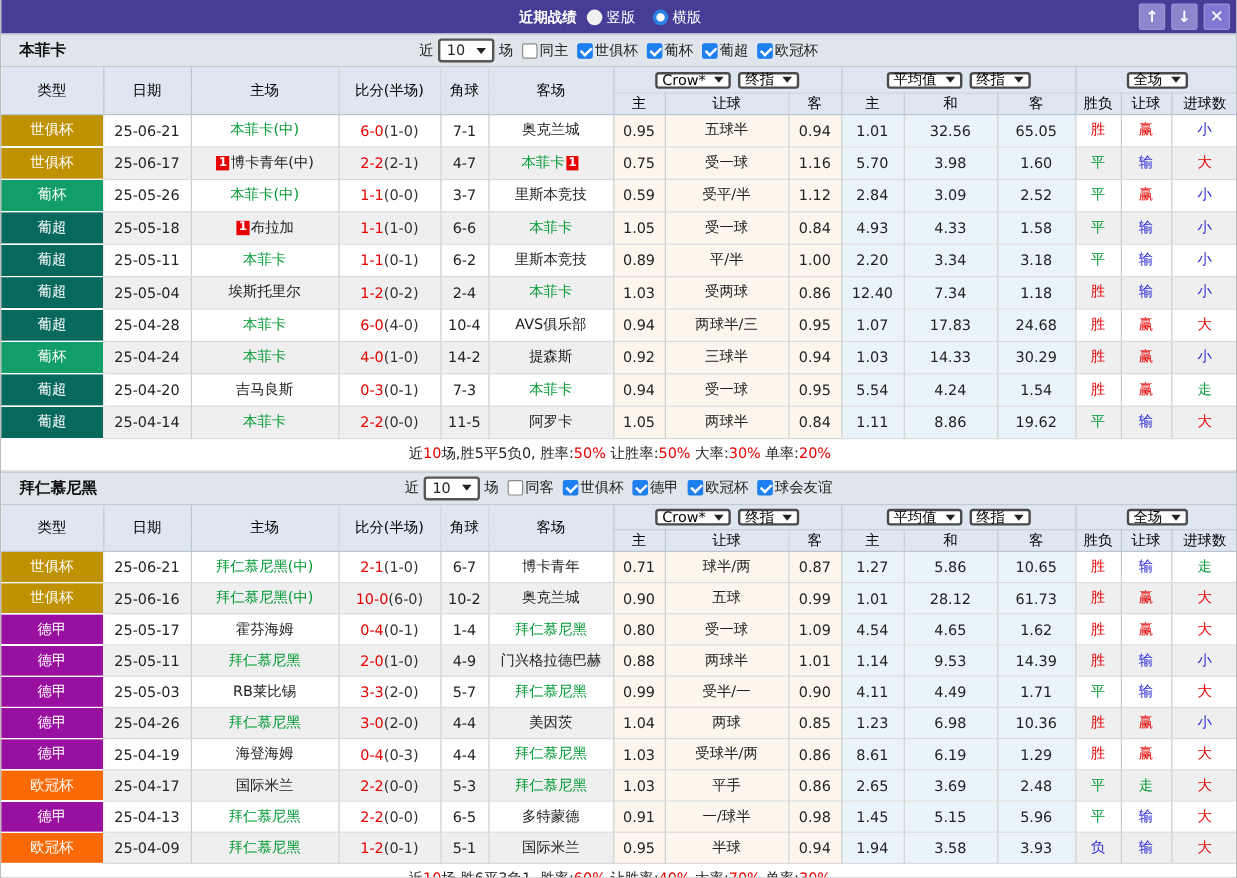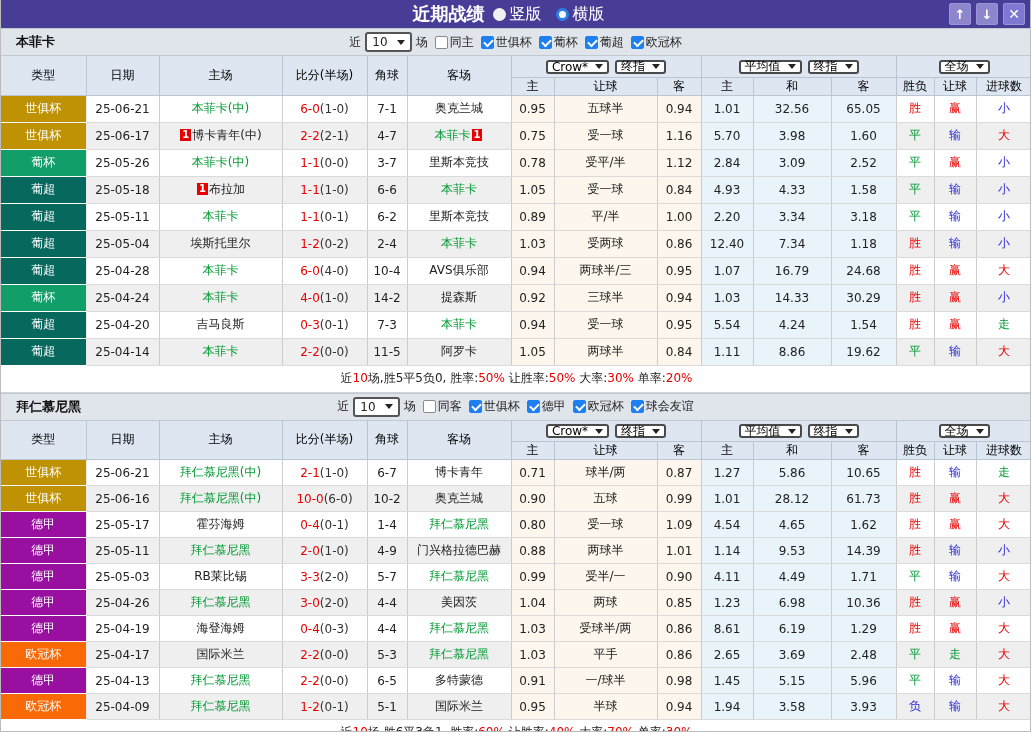--- a/index.html
+++ b/index.html
@@ -3,25 +3,25 @@
 <meta charset="utf-8">
 <style>
 * { box-sizing: border-box; margin: 0; padding: 0; }
 html,body { background:#fff; }
 body { font-family:"DejaVu Sans","Liberation Sans",sans-serif; font-size:12px; color:#222; width:1031px; }
 .window { width:1031px; height:732px; overflow:hidden; background:#fff;
   border-left:1px solid #bcbcbc; border-right:1px solid #bcbcbc; border-bottom:1px solid #bcbcbc; }
 
 
 .titlebar { height:28px; background:#473D96; position:relative; display:flex; align-items:center; justify-content:center; color:#fff; }
-.title { font-weight:bold; font-size:18px; margin-right:8px; }
+.title { font-weight:bold; font-size:12px; margin-right:8px; }
 .radio { display:inline-block; width:13px; height:13px; border-radius:50%; vertical-align:-2px; margin-right:4px; }
 .radio.plain { background:#f1f1f1; }
 .radio.selected { background:#fff; border:3px solid #2E7FE3; }
-.radio-label { font-size:16px; margin-right:14px; }
+.radio-label { font-size:12px; margin-right:14px; }
 .tb-buttons { position:absolute; right:5px; top:3px; display:flex; gap:5px; }
 .tb-btn { width:22px; height:22px; background:#8C86CC; border:1px solid #9A94D8; color:#fff; font-size:13px;
   font-weight:bold; display:flex; align-items:center; justify-content:center; cursor:pointer; border-radius:2px; }
 .tb-btn.close { background:#7F78D2; font-size:14px; }
 
 
 .filter-row { height:28px; background:#E0E5EB; border-top:1px solid #c3c9d1; border-bottom:1px solid #c3c9d1;
   position:relative; display:flex; align-items:center; }
 .team-name { font-weight:bold; font-size:13px; color:#111; padding-left:15px; position:relative; z-index:2; }
 .filter-controls { position:absolute; left:0; right:0; display:flex; align-items:center; justify-content:center; color:#222; }
@@ -193,21 +193,21 @@
             <td class="res-b">输</td>
             <td class="res-r">大</td>
           </tr>
           <tr>
             <td class="type" style="background: rgb(17, 158, 104);">葡杯</td>
             <td>25-05-26</td>
             <td><span class="tgreen">本菲卡(中)</span></td>
             <td><span class="score-ft">1-1</span><span class="score-ht">(0-0)</span></td>
             <td>3-7</td>
             <td><span>里斯本竞技</span></td>
-            <td class="cream">0.78</td>
+            <td class="cream">0.59</td>
             <td class="cream">受平/半</td>
             <td class="cream">1.12</td>
             <td class="pblue">2.84</td>
             <td class="pblue">3.09</td>
             <td class="pblue">2.52</td>
             <td class="res-g">平</td>
             <td class="res-r">赢</td>
             <td class="res-b">小</td>
           </tr>
           <tr>
@@ -265,21 +265,21 @@
             <td class="type" style="background: rgb(7, 104, 94);">葡超</td>
             <td>25-04-28</td>
             <td><span class="tgreen">本菲卡</span></td>
             <td><span class="score-ft">6-0</span><span class="score-ht">(4-0)</span></td>
             <td>10-4</td>
             <td><span>AVS俱乐部</span></td>
             <td class="cream">0.94</td>
             <td class="cream">两球半/三</td>
             <td class="cream">0.95</td>
             <td class="pblue">1.07</td>
-            <td class="pblue">16.79</td>
+            <td class="pblue">17.83</td>
             <td class="pblue">24.68</td>
             <td class="res-r">胜</td>
             <td class="res-r">赢</td>
             <td class="res-r">大</td>
           </tr>
           <tr>
             <td class="type" style="background: rgb(17, 158, 104);">葡杯</td>
             <td>25-04-24</td>
             <td><span class="tgreen">本菲卡</span></td>
             <td><span class="score-ft">4-0</span><span class="score-ht">(1-0)</span></td>

